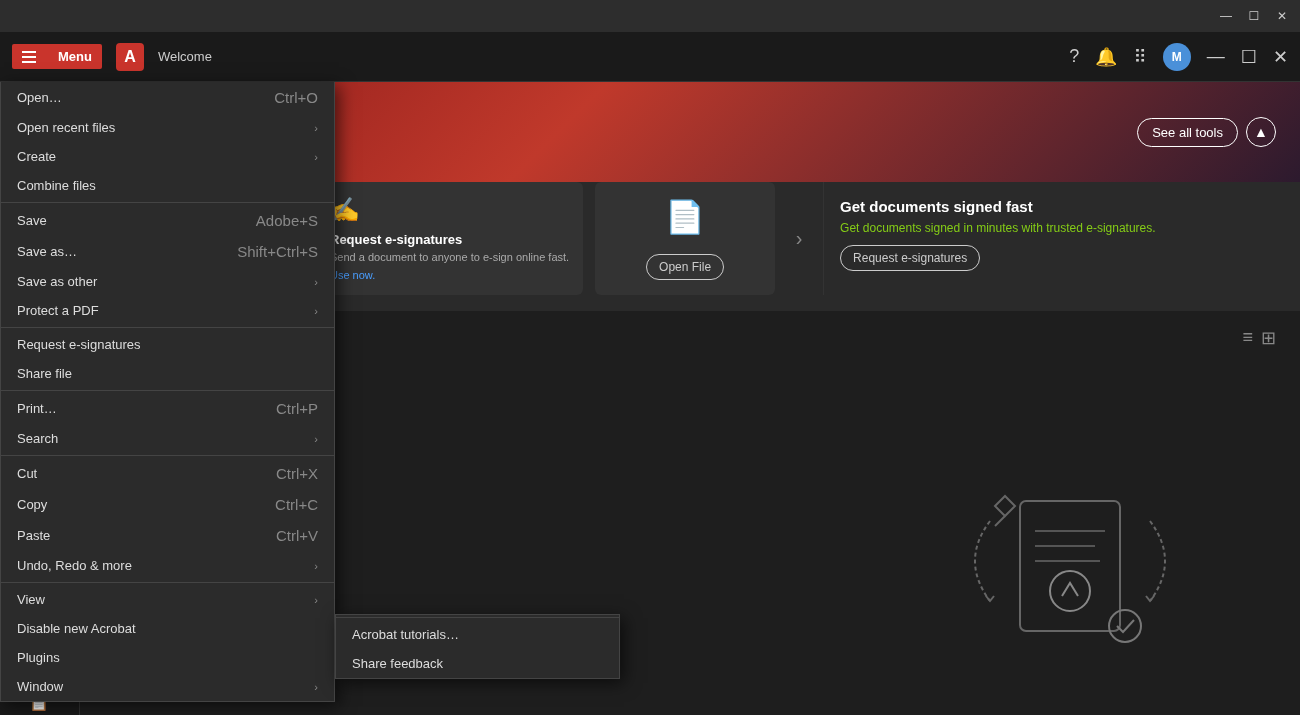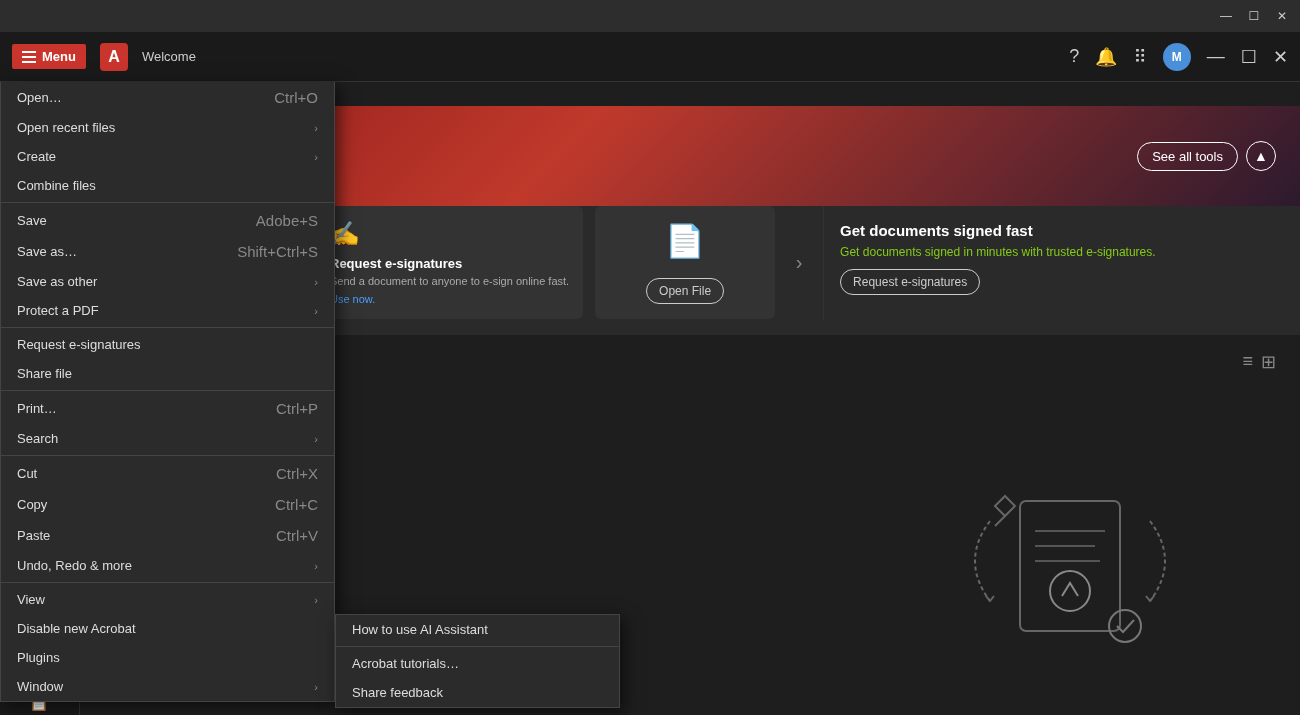--- a/index.html
+++ b/index.html
@@ -45,21 +45,21 @@
       background: #1a1a1a;
       display: flex;
       align-items: center;
       padding: 0 12px;
       gap: 8px;
       border-bottom: 1px solid #333;
     }
     .menu-btn {
       display: flex;
       align-items: center;
-      gap: 6px;
+      gap: 22px;
       background: #c9342c;
       color: #fff;
       border: none;
       padding: 5px 10px;
       cursor: pointer;
       font-size: 13px;
       font-weight: 600;
       border-radius: 2px;
     }
     .menu-btn .hamburger {
@@ -143,21 +143,20 @@
       gap: 4px;
     }
     .sidebar-item .icon { font-size: 16px; }
 
     
     .content {
       flex: 1;
       background: #1e1e1e;
       overflow-y: auto;
       position: relative;
-      margin-top: 24px;
     }
 
     
     .hero-banner {
       background: linear-gradient(135deg, #8b1a1a 0%, #c0392b 40%, #2c1a2e 100%);
       padding: 20px 24px;
       display: flex;
       align-items: center;
       justify-content: space-between;
       min-height: 100px;
@@ -555,23 +554,20 @@
   position: absolute;
   top: 82px;
   left: 335px;
   width: 285px;
   background: #2b2b2b;
   border: 1px solid #444;
   z-index: 300;
   box-shadow: 4px 4px 16px rgba(0,0,0,0.6);
   margin-top: 532px;
 ">
-  <div class="menu-item">
-    <span>How to use AI Assistant</span>
-  </div>
   <div class="menu-separator"></div>
   <div class="menu-item">
     <span>Acrobat tutorials…</span>
   </div>
   <div class="menu-item">
     <span>Share feedback</span>
   </div>
 
 </div>
 

